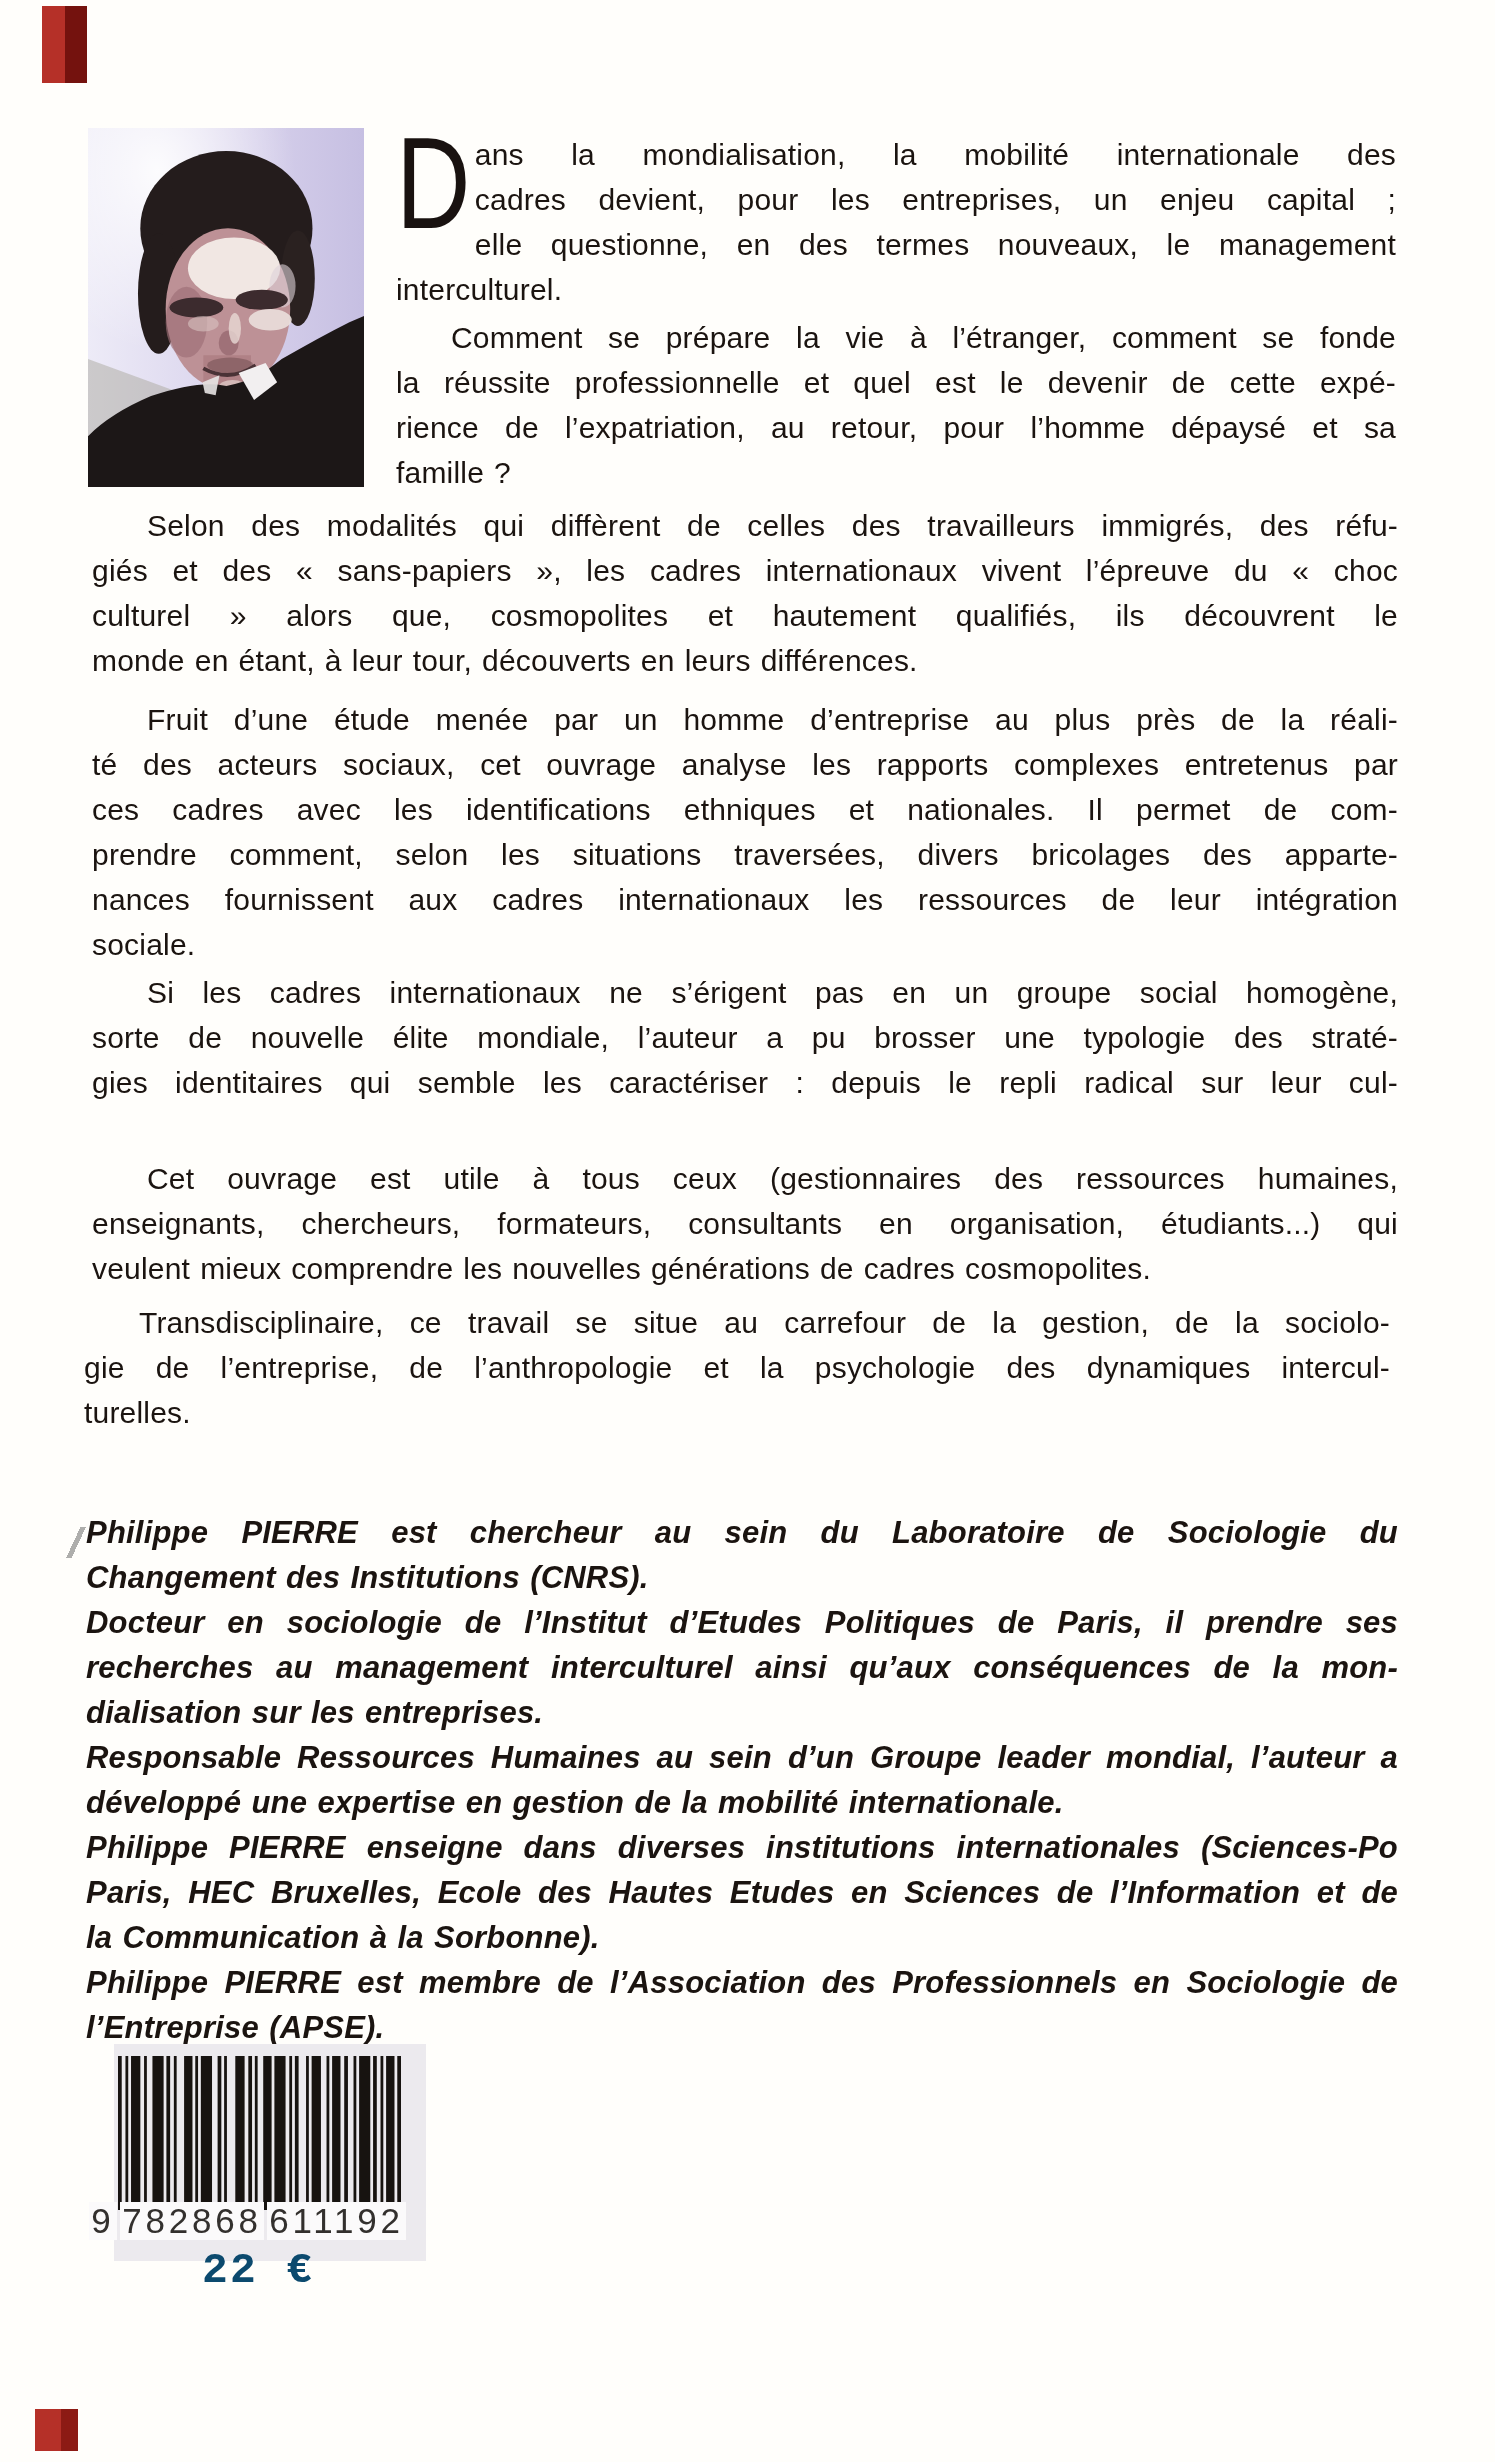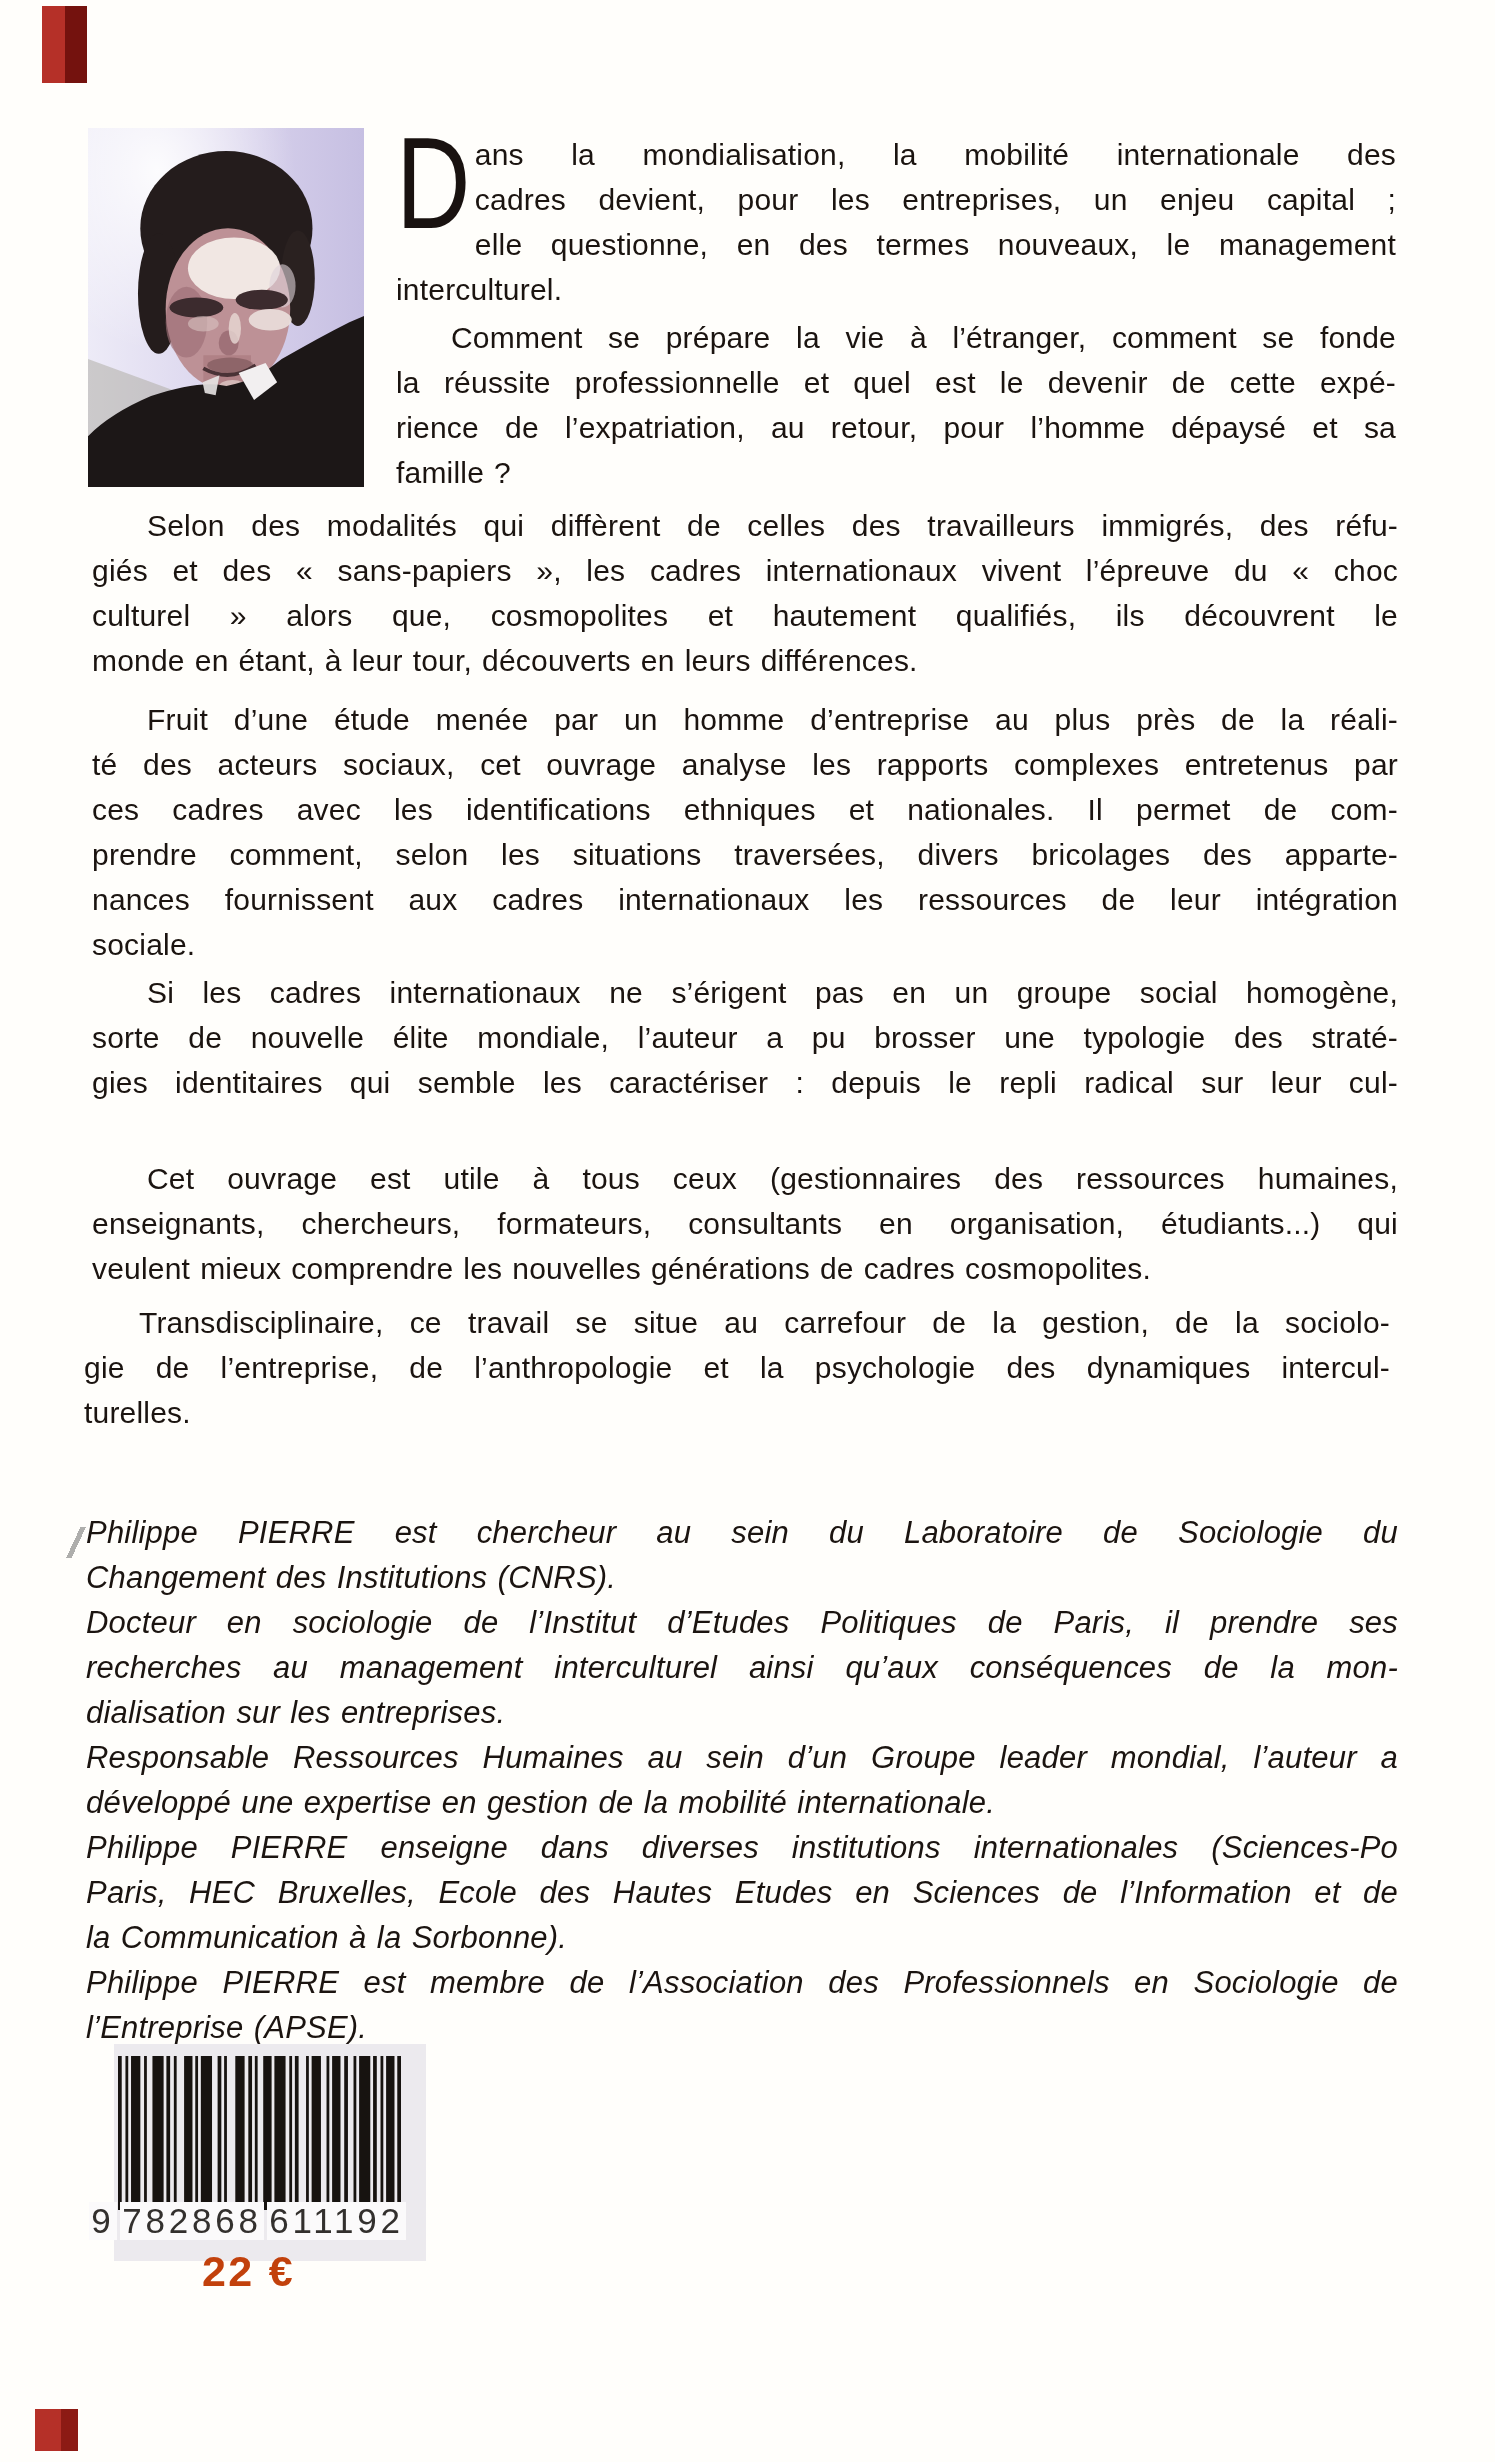--- a/index.html
+++ b/index.html
@@ -25,21 +25,21 @@
   .tline.tlast{text-align-last:left;}
   .para .tline:first-child{text-indent:55px;}
   #intro{left:396px;top:132px;width:1000px;}
   #para-comment{left:396px;top:315px;width:1000px;}
   #para-selon{left:92px;top:503px;width:1306px;}
   #para-fruit{left:92px;top:697px;width:1306px;}
   #para-si{left:92px;top:970px;width:1306px;}
   #para-cet{left:92px;top:1156px;width:1306px;}
   #para-trans{left:84px;top:1300px;width:1306px;}
   #bio{left:86px;top:1510px;width:1312px;font-style:italic;font-size:31px;}
-  #bio .bio-para .tline{text-indent:0;}
+  #bio .bio-para .tline{text-indent:0;font-weight:bold;}
   .dropcap{
     float:left;width:68px;height:91px;margin:6.2px 10.8px 0 0;
     font-size:129px;line-height:91px;font-weight:400;color:#191210;
     transform:scaleX(.8);transform-origin:left top;
   }
   
   #pen-mark{position:absolute;left:66px;top:1527px;width:20px;height:31px;
     background:linear-gradient(115deg,transparent 42%,#9a9a98 42% 58%,transparent 58%);
     opacity:.8;}
   
@@ -47,21 +47,21 @@
     background:#eceaee;}
   #barcode-bars-wrap{position:absolute;left:118px;top:2056px;width:283px;height:154px;}
   #barcode-bars-wrap svg{display:block;width:100%;height:100%;}
   #barcode-bars-wrap rect{fill:#171310;}
   #barcode-digits{position:absolute;left:89px;top:2202px;width:317px;
     display:flex;justify-content:space-between;align-items:baseline;
     font-size:35px;line-height:38px;color:#33302e;letter-spacing:3.8px;}
   #barcode-digits .bcg{background:#fbfafb;padding:0 2.3px;}
   
   #price{position:absolute;left:202px;top:2248px;font-size:43px;line-height:46px;
-    font-weight:700;color:#c2410c;letter-spacing:2.3px;}
+    font-weight:700;color:#0c4a6e;letter-spacing:2.3px;font-family:Liberation Mono, monospace;}
 </style>
 </head>
 <body>
 
 <div class="red-mark" id="red-mark-top"></div>
 <div class="red-mark" id="red-mark-bottom"></div>
 
 <div id="photo">
   <svg viewBox="0 0 359 466" preserveAspectRatio="none">
     <defs>

